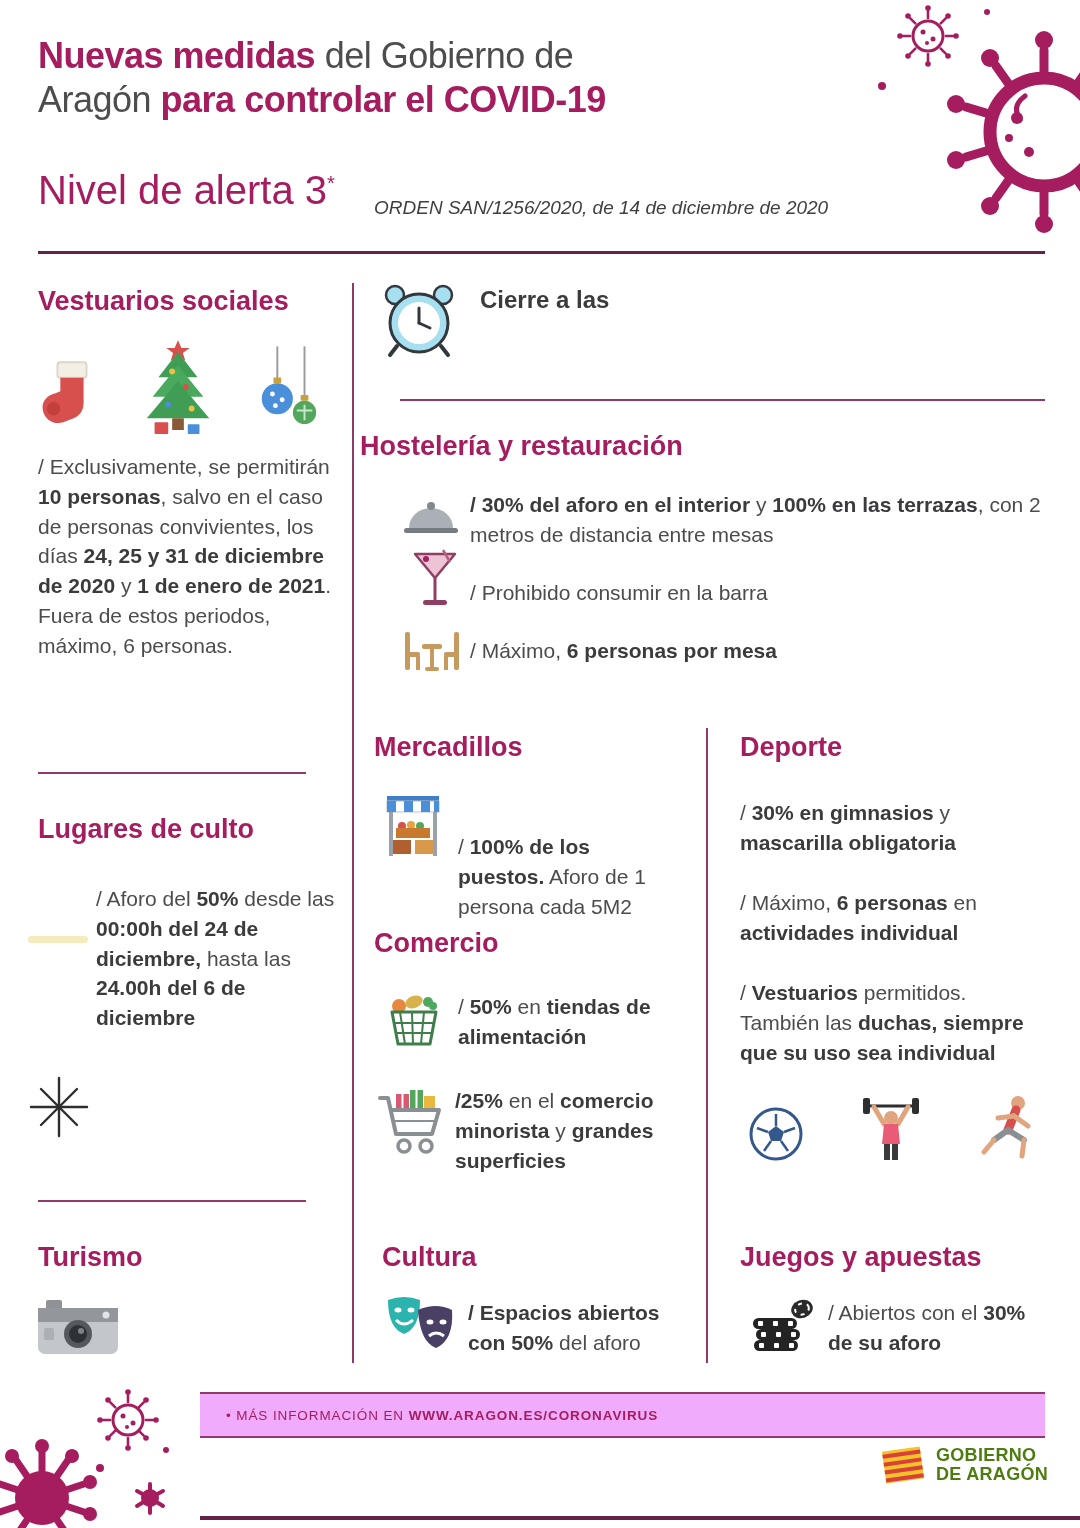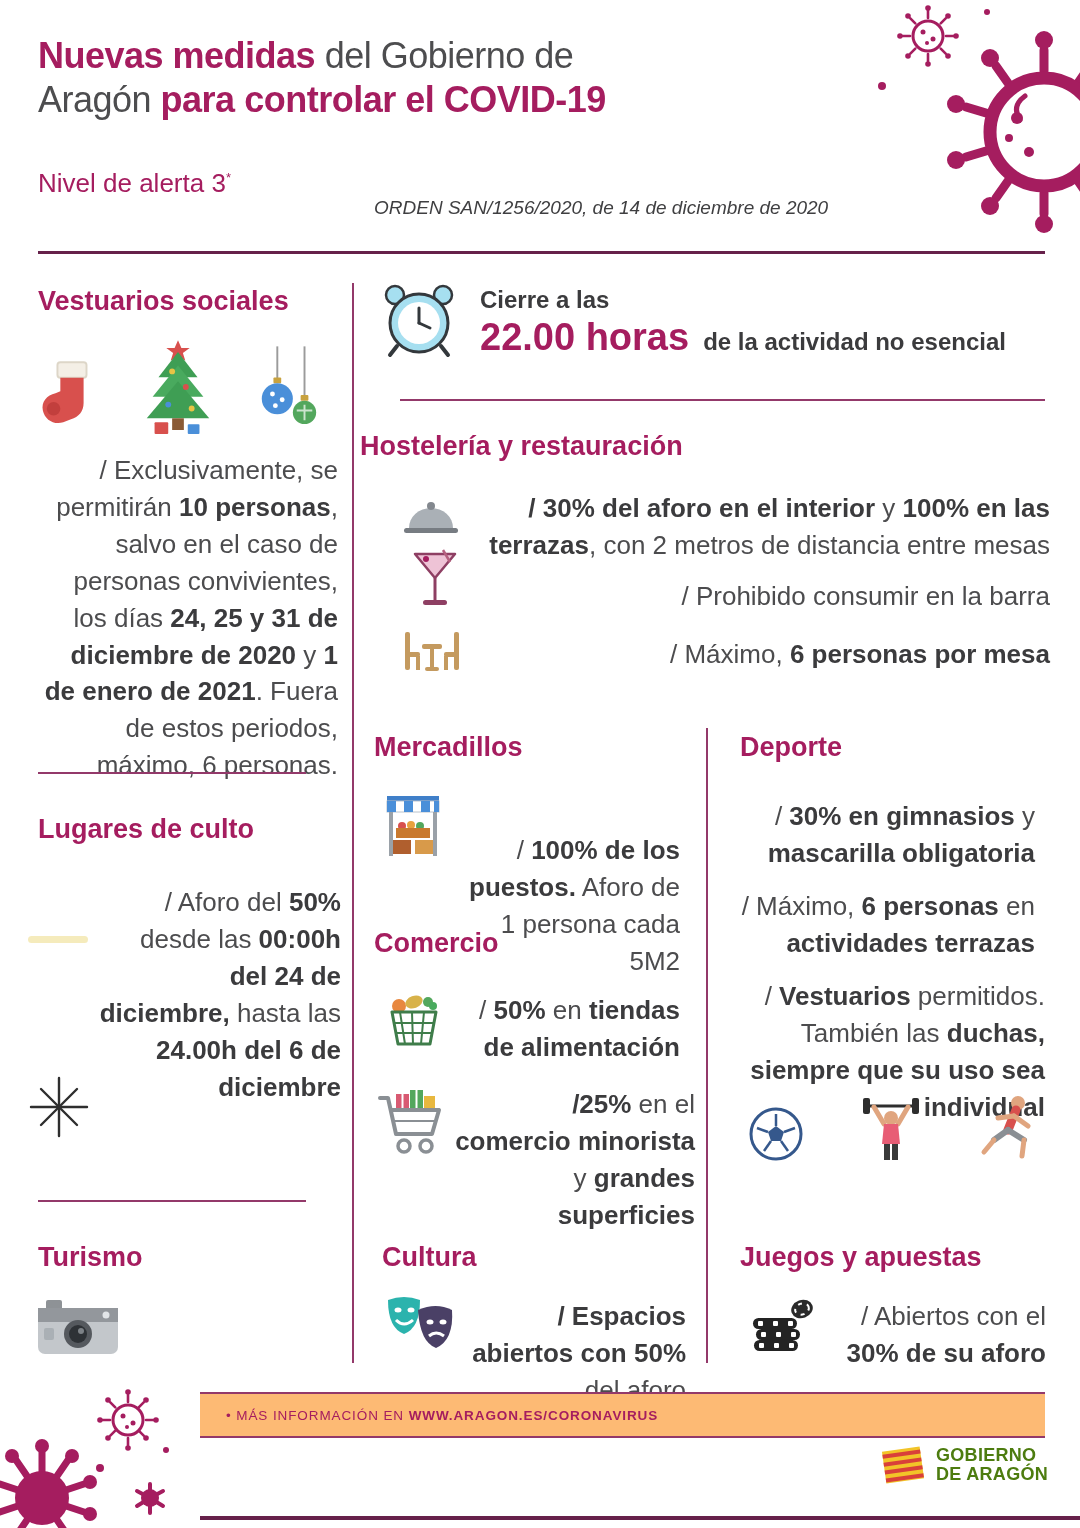--- a/index.html
+++ b/index.html
@@ -9,32 +9,32 @@
   *{margin:0;padding:0;box-sizing:border-box;}
   body{background:#dcdcdc;}
   .page{position:relative;width:1080px;height:1528px;margin:0 auto;background:#ffffff;
         overflow:hidden;font-family:"Liberation Sans", sans-serif;color:var(--text-body);}
   .abs{position:absolute;}
   .b{font-weight:700;color:var(--text-dark);}
   .a{color:var(--accent);}
   .title{font-size:36px;line-height:1.22;font-weight:400;color:#4d4d4f;letter-spacing:-0.5px;}
   .title .b{color:#4d4d4f;}
   .title .a{color:var(--accent);}
-  .alert{font-size:26px;color:var(--accent);font-weight:400;}
+  .alert{font-size:40px;color:var(--accent);font-weight:400;}
   .alert sup{font-size:0.5em;}
   .order{font-size:19px;font-style:italic;color:#3f3f41;}
   .sec-title{font-size:27px;font-weight:700;color:var(--accent);}
-  .body{font-size:26px;line-height:1.42;color:var(--text-body);text-align:right;}
+  .body{font-size:21px;line-height:1.42;color:var(--text-body);}
   .closing-intro{font-size:24px;font-weight:700;color:var(--text-dark);}
   .closing-time{font-size:38px;font-weight:700;color:var(--accent);}
   .closing-scope{font-size:24px;font-weight:700;color:var(--text-dark);}
   .hr{background:var(--rule);}
   .thin{background:var(--divider);}
   .footer-band{border-top:2px solid var(--divider);border-bottom:2px solid var(--divider);
-               display:flex;align-items:center;background:#fdba74;}
+               display:flex;align-items:center;background:#f0abfc;}
   .footer-info{font-size:13.5px;letter-spacing:0.9px;color:var(--accent);}
   .footer-info .b{color:var(--accent);}
   .logo-text{font-size:18px;font-weight:700;color:#4d7c0f;line-height:1.08;letter-spacing:0.3px;}
   .vf{fill:var(--accent);}
   .vs{stroke:var(--accent);fill:none;}
 </style>
 </head>
 <body>
 
 <div class="page">
@@ -190,24 +190,20 @@
     <line x1="17" y1="65" x2="10" y2="74" stroke="#33383c" stroke-width="4" stroke-linecap="round"></line>
     <line x1="61" y1="65" x2="68" y2="74" stroke="#33383c" stroke-width="4" stroke-linecap="round"></line>
     <circle cx="39" cy="42" r="29" fill="#a6dff0" stroke="#33383c" stroke-width="3"></circle>
     <circle cx="39" cy="42" r="21" fill="#ffffff"></circle>
     <line x1="39" y1="42" x2="39" y2="27" stroke="#33383c" stroke-width="3" stroke-linecap="round"></line>
     <line x1="39" y1="42" x2="50" y2="47" stroke="#33383c" stroke-width="3" stroke-linecap="round"></line>
   </svg>
 
   <div class="abs" style="left:480px;top:286px;width:575px;">
     <div class="closing-intro">Cierre a las</div>
-    <div style="display:flex;align-items:baseline;gap:14px;margin-top:2px;">
-      <span class="closing-time">22.00 horas</span>
-      <span class="closing-scope">de la actividad no esencial</span>
-    </div>
   </div>
 
   <div class="abs thin" style="left:400px;top:399px;width:645px;height:2px;"></div>
   <div class="abs sec-title" style="left:360px;top:431px;">Hostelería y restauración</div>
 
   <svg class="abs" style="left:402px;top:494px;" width="58" height="48" viewBox="0 0 58 48">
     <path d="M7 34 A22 20 0 0 1 51 34 Z" fill="#aab0b6"></path>
     <circle cx="29" cy="12" r="4" fill="#83888e"></circle>
     <rect x="2" y="34" width="54" height="5" rx="2.5" fill="#777c82"></rect>
   </svg>
@@ -289,21 +285,21 @@
     <path d="M12 26 q8 8 17 0" stroke="#fff" stroke-width="3" fill="none"></path>
     <path d="M34 16 Q52 8 68 16 Q70 46 52 54 Q36 48 34 16 Z" fill="#4a4066"></path>
     <ellipse cx="46" cy="28" rx="3.5" ry="2.5" fill="#fff"></ellipse>
       <ellipse cx="59" cy="28" rx="3.5" ry="2.5" fill="#fff"></ellipse>
     <path d="M45 42 q7 -6 15 0" stroke="#fff" stroke-width="3" fill="none"></path>
   </svg>
   <div class="abs body" style="left:468px;top:1298px;width:218px;"><span class="b">/ Espacios abiertos con 50%</span><span> del aforo</span></div>
 
   <div class="abs sec-title" style="left:740px;top:732px;">Deporte</div>
   <div class="abs body" style="left:740px;top:798px;width:295px;"><span>/ </span><span class="b">30% en gimnasios</span><span> y </span><span class="b">mascarilla obligatoria</span></div>
-  <div class="abs body" style="left:740px;top:888px;width:295px;"><span>/ Máximo, </span><span class="b">6 personas</span><span> en </span><span class="b">actividades terrazas</span></div>
+  <div class="abs body" style="left:740px;top:888px;width:295px;"><span>/ Máximo, </span><span class="b">6 personas</span><span> en </span><span class="b">actividades individual</span></div>
   <div class="abs body" style="left:740px;top:978px;width:305px;"><span>/ </span><span class="b">Vestuarios</span><span> permitidos. También las </span><span class="b">duchas, siempre que su uso sea individual</span></div>
 
   <div class="abs" style="left:748px;top:1094px;width:290px;display:flex;align-items:flex-end;justify-content:space-between;">
     <svg width="56" height="56" viewBox="0 0 56 56">
       <circle cx="28" cy="28" r="25" fill="#ffffff" stroke="#35588c" stroke-width="3"></circle>
       <polygon points="28,20 36,26 33,35 23,35 20,26" fill="#35588c"></polygon>
       <g stroke="#35588c" stroke-width="2.5">
         <line x1="28" y1="20" x2="28" y2="8"></line>
           <line x1="36" y1="26" x2="47" y2="22"></line>
         <line x1="33" y1="35" x2="40" y2="45"></line>

